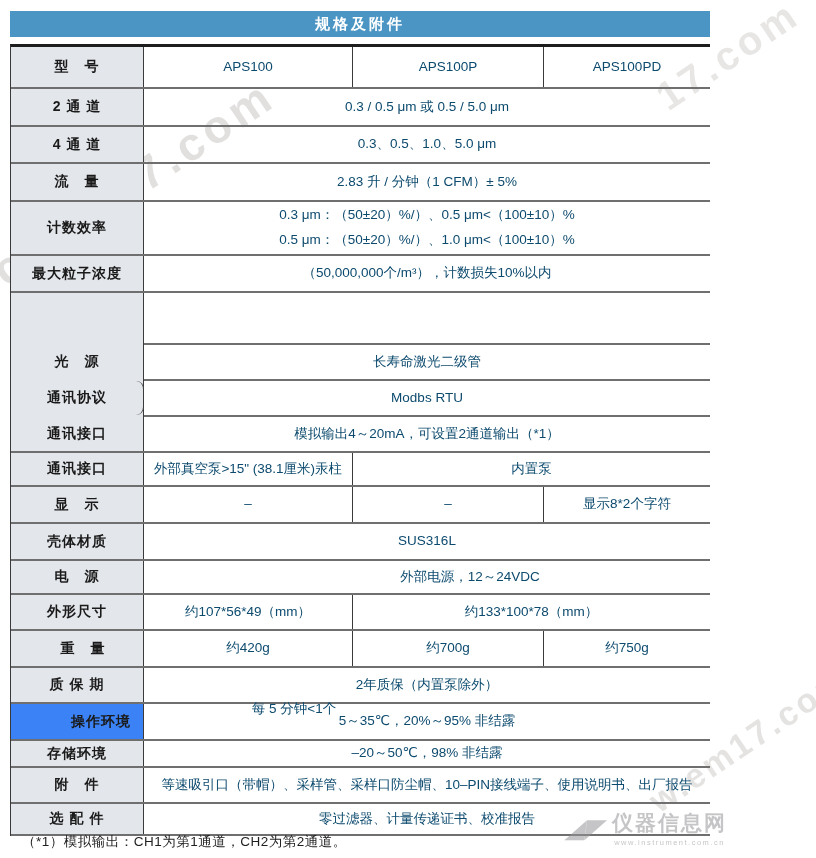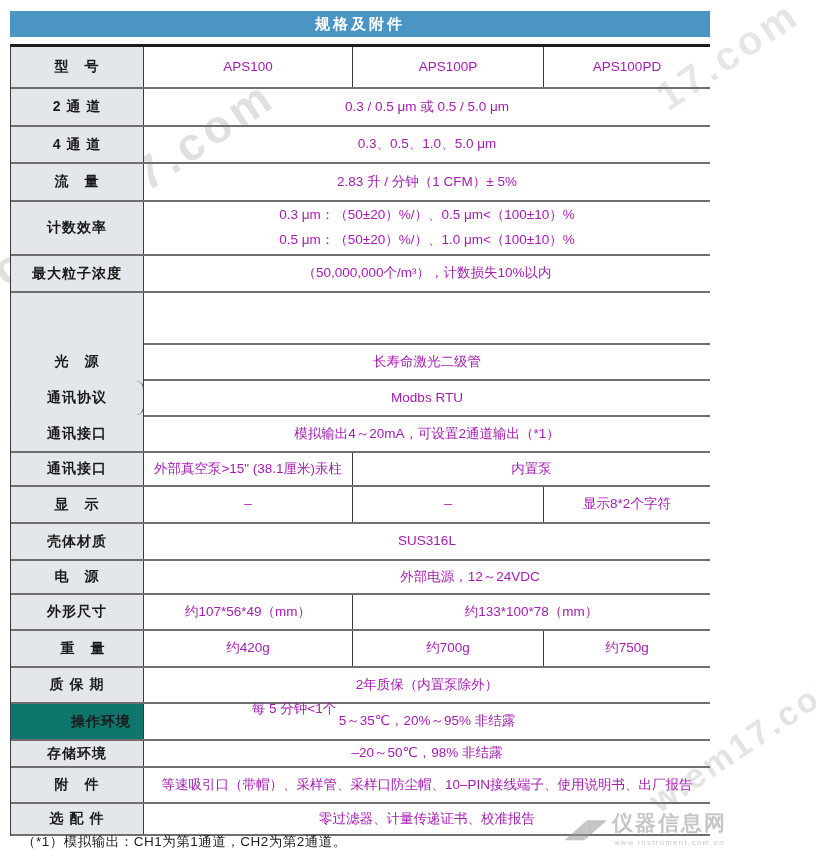--- a/index.html
+++ b/index.html
@@ -20,21 +20,21 @@
   .row { display:flex; border-bottom:2px solid #6f6f6f; box-sizing:border-box; }
   .label-cell {
     width:133px; flex:0 0 133px; background:#e3e6ea;
     border-right:1px solid #3a3a3a;
     display:flex; align-items:center; justify-content:center;
     font-weight:bold; font-size:14px; color:#1a1a1a; box-sizing:border-box;
     text-align:center; letter-spacing:1px;
   }
   .value-cell {
     display:flex; align-items:center; justify-content:center;
-    font-size:13.5px; color:#a21caf; line-height:1.85;
+    font-size:13.5px; color:#0c4a6e; line-height:1.85;
     border-right:1px solid #3a3a3a; box-sizing:border-box;
     text-align:center; white-space:pre-line; padding:0 4px;
   }
   .value-cell.last { border-right:none; }
   .footnote {
     position:absolute; left:22px; top:833px; font-size:13.5px; color:#1f1f1f;
     letter-spacing:0.5px;
   }
   .wm { position:absolute; pointer-events:none; user-select:none; white-space:nowrap; }
   .wm-diag-tl {
@@ -143,21 +143,21 @@
         <div class="label-cell" style="background: rgb(227, 230, 234); padding-left: 12px;">重　量</div>
         <div class="value-cell" style="width: 209px; flex: 0 0 209px;">约420g</div>
         <div class="value-cell" style="width: 191px; flex: 0 0 191px;">约700g</div>
         <div class="value-cell last" style="width: 166px; flex: 0 0 166px;">约750g</div>
       </div>
       <div class="row" style="height: 36px;">
         <div class="label-cell" style="background: rgb(227, 230, 234);">质 保 期</div>
         <div class="value-cell last" style="width: 566px; flex: 0 0 566px;">2年质保（内置泵除外）</div>
       </div>
       <div class="row" style="height: 37px;">
-        <div class="label-cell" style="background: #0f766e; padding-left: 48px;">操作环境</div>
+        <div class="label-cell" style="background: #3b82f6; padding-left: 48px;">操作环境</div>
         <div class="value-cell last" style="width: 566px; flex: 0 0 566px;">5～35℃，20%～95% 非结露</div>
       </div>
       <div class="row" style="height: 27px;">
         <div class="label-cell" style="background: rgb(227, 230, 234);">存储环境</div>
         <div class="value-cell last" style="width: 566px; flex: 0 0 566px;">–20～50℃，98% 非结露</div>
       </div>
       <div class="row" style="height: 36px;">
         <div class="label-cell" style="background: rgb(227, 230, 234);">附　件</div>
         <div class="value-cell last" style="width: 566px; flex: 0 0 566px;">等速吸引口（带帽）、采样管、采样口防尘帽、10–PIN接线端子、使用说明书、出厂报告</div>
       </div>

